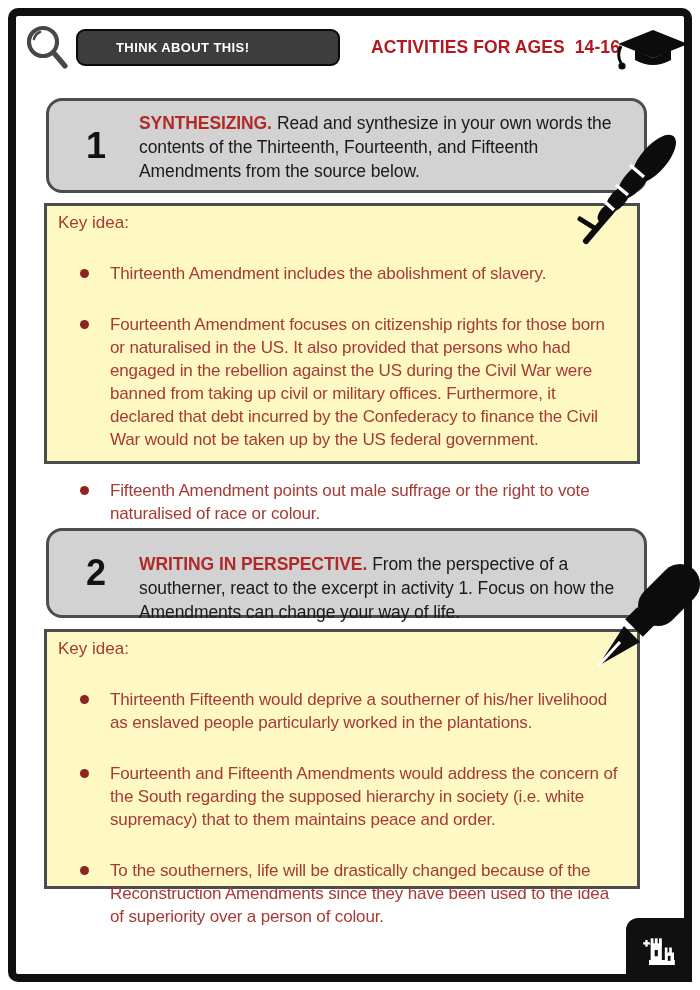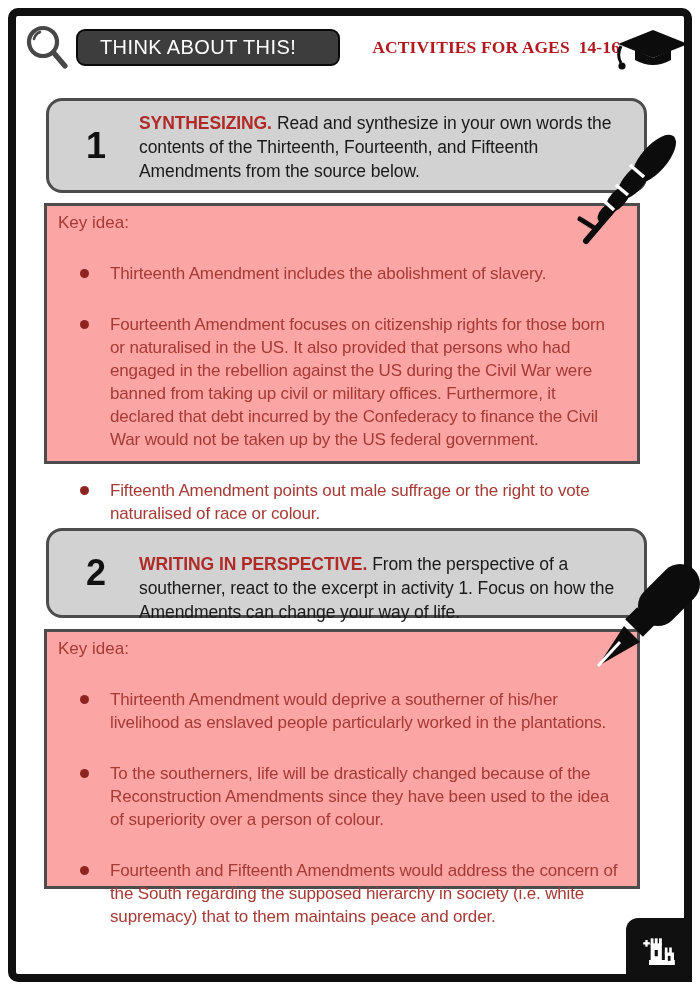--- a/index.html
+++ b/index.html
@@ -25,26 +25,26 @@
   .magnifier{left:23px;top:22px;}
   .gradcap{left:614px;top:22px;}
   .feather{left:570px;top:131px;z-index:6;}
   .pen{left:586px;top:558px;z-index:6;}
 
   .think-box{
     position:absolute;left:76px;top:29px;width:264px;height:37px;
     background:var(--dark-box);border:2px solid #0a0a0a;border-radius:9px;
     display:flex;align-items:center;padding-left:22px;z-index:3;
   }
-  .think-box span{color:#ffffff;font-weight:normal;font-size:20px;letter-spacing:.4px;}
+  .think-box span{color:#ffffff;font-weight:bold;font-size:13px;letter-spacing:.4px;margin-left:16px;}
 
   .ages-label{
     position:absolute;left:330px;top:37px;width:290px;text-align:right;
     color:var(--red-header);font-weight:bold;font-size:17.5px;letter-spacing:.1px;
-    white-space:pre;z-index:3;font-family:Liberation Serif, serif;
+    white-space:pre;z-index:3;
   }
 
   .activity{
     position:absolute;left:46px;width:601px;
     background:var(--activity-fill);
     border:3px solid var(--activity-border);border-radius:16px;z-index:2;
   }
   .activity .num{
     position:absolute;left:24px;top:0;bottom:0;width:46px;
     display:flex;align-items:center;justify-content:center;
@@ -55,21 +55,21 @@
     font-size:17.5px;line-height:24px;color:#1a1a1a;letter-spacing:-.1px;
   }
   .activity .ahead{color:var(--red-heading);font-weight:bold;margin-right:5px;text-align:center;}
   #act1{top:98px;height:95px;}
   #act1 .atext{top:10px;}
   #act2{top:528px;height:90px;}
   #act2 .atext{top:21px;}
 
   .keyidea{
     position:absolute;left:44px;width:596px;
-    background:#fca5a5;border:3px solid var(--keyidea-border);z-index:2;
+    background:#fef9c3;border:3px solid var(--keyidea-border);z-index:2;
     padding:5px 14px 15px 11px;
   }
   #ki1{top:203px;height:261px;}
   #ki2{top:629px;height:260px;}
   .ki-label{color:var(--red-body);font-size:17px;line-height:23px;}
   .keyidea ul{list-style:none;padding-left:16px;}
   .keyidea li{
     position:relative;padding-left:36px;max-width:552px;
     color:var(--red-body);font-size:17px;line-height:23px;letter-spacing:-.15px;margin-top:28px;
   }
@@ -147,23 +147,23 @@
   <svg class="icon pen" width="116" height="122" viewBox="0 0 116 122">
     <path d="M12 108 L38 68 L54 84 Z" fill="#0c0c0c"></path>
     <line x1="12" y1="108" x2="34" y2="84" stroke="#ffffff" stroke-width="3"></line>
     <line x1="48" y1="70" x2="60" y2="58" stroke="#0c0c0c" stroke-width="25"></line>
     <line x1="72" y1="48" x2="94" y2="26" stroke="#0c0c0c" stroke-width="40" stroke-linecap="round"></line>
   </svg>
 
   <section class="keyidea" id="ki2">
     <div class="ki-label">Key idea:</div>
     <ul>
-        <li>Thirteenth Amendment would deprive a southerner of his/her livelihood as enslaved people particularly worked in the plantations.</li>
+        <li>Thirteenth Fifteenth would deprive a southerner of his/her livelihood as enslaved people particularly worked in the plantations.</li>
+        <li>Fourteenth and Fifteenth Amendments would address the concern of the South regarding the supposed hierarchy in society (i.e. white supremacy) that to them maintains peace and order.</li>
         <li>To the southerners, life will be drastically changed because of the Reconstruction Amendments since they have been used to the idea of superiority over a person of colour.</li>
-        <li>Fourteenth and Fifteenth Amendments would address the concern of the South regarding the supposed hierarchy in society (i.e. white supremacy) that to them maintains peace and order.</li>
       </ul>
   </section>
 
   <div class="castle-badge">
     <svg width="42" height="40" viewBox="0 0 48 48">
       <g fill="#ffffff">
         <rect x="7.6" y="12" width="2.8" height="8"></rect>
         <rect x="5" y="14.6" width="8" height="2.8"></rect>
         <rect x="14" y="10" width="3.4" height="8"></rect>
         <rect x="19" y="10" width="3.4" height="8"></rect>

